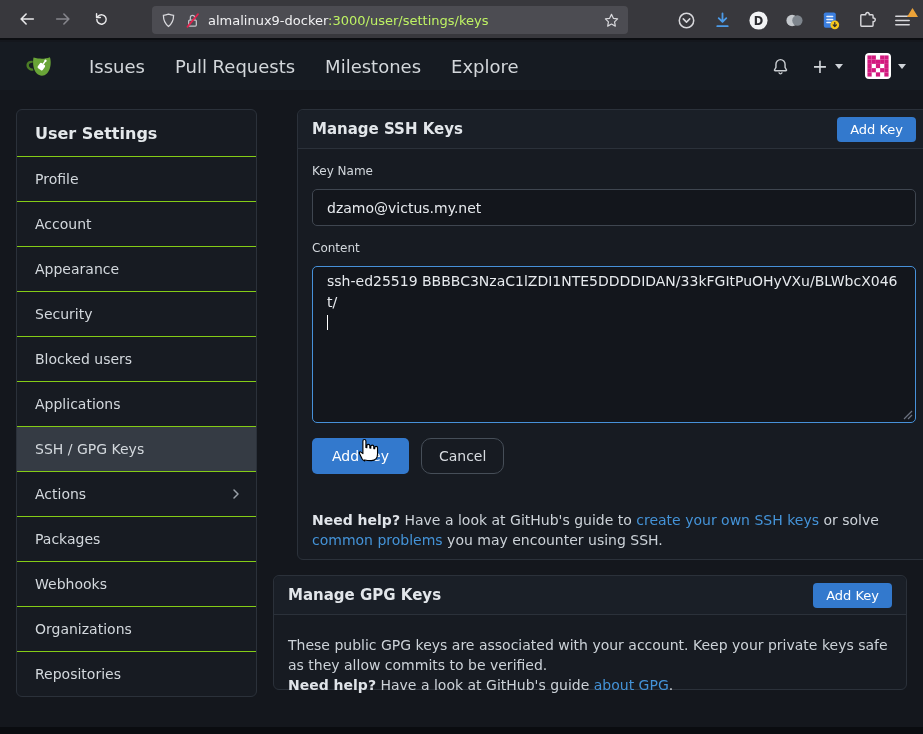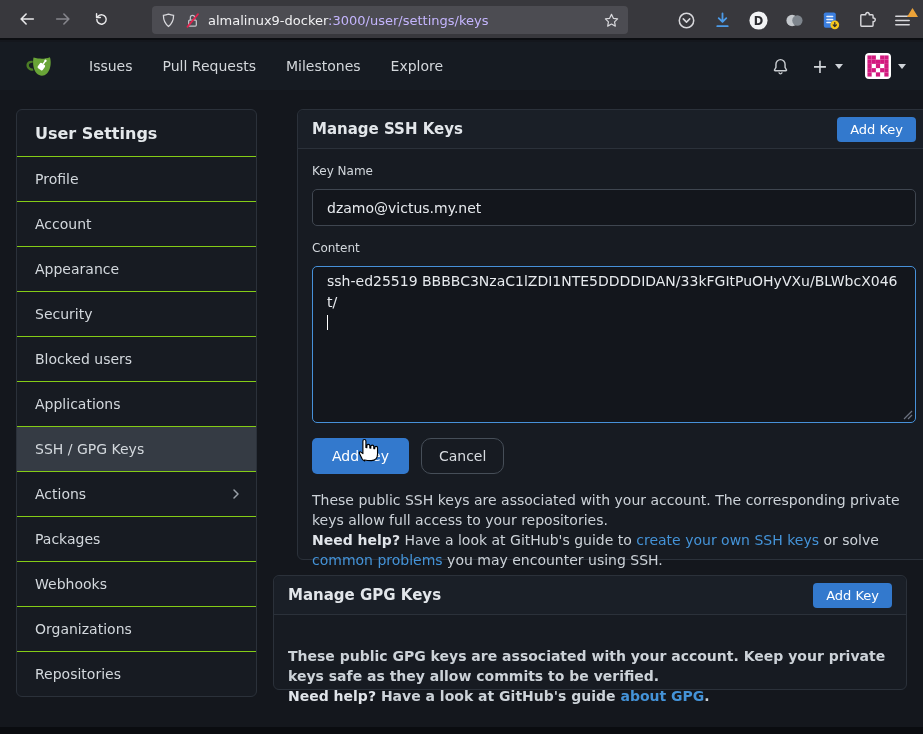--- a/index.html
+++ b/index.html
@@ -24,35 +24,35 @@
   }
   .nav-btn.first { margin-left:12px; }
   .nav-btn.dim { color:#85858c; }
   .urlbar {
     position:absolute; left:152px; top:6px; width:476px; height:28px;
     background:#4c4c52; border-radius:4px;
     display:flex; align-items:center; padding:0 8px; gap:7px;
   }
   .url-text { font-size:13px; white-space:nowrap; overflow:hidden; flex:1; }
   .url-host { color:#f1f1f3; }
-  .url-path { color:#c4b5fd; }
+  .url-path { color:#bef264; }
   .chrome-right {
     position:absolute; left:668px; top:0; height:40px;
     display:flex; align-items:center;
   }
   .chrome-right .ext { width:24px; height:24px; margin:0 6px; display:flex; align-items:center; justify-content:center; position:relative; }
 
   
   .gnav {
     position:absolute; top:42px; left:0; width:923px; height:48px;
     background:#161b22; display:flex; align-items:center;
     padding:0 17px 0 25px;
   }
   .gnav .logo { margin-right:33px; }
-  .gnav .item { font-size:14px; color:#d3d7db; margin-right:30px; cursor:default; }
+  .gnav .item { font-size:18px; color:#d3d7db; margin-right:30px; cursor:default; }
   .gnav .right { margin-left:auto; display:flex; align-items:center; gap:22px; }
   .caret { width:0; height:0; border-left:4px solid transparent; border-right:4px solid transparent; border-top:5px solid #cfd3d8; display:inline-block; }
   .plus-group, .avatar-group { display:flex; align-items:center; gap:7px; }
   .plus-glyph { font-size:19px; color:#d3d7db; line-height:1; }
 
   
   .sidebar {
     position:absolute; left:16px; top:109px; width:241px;
     background:#171b22; border:1px solid #2b313a; border-radius:6px;
     overflow:hidden;
@@ -326,33 +326,33 @@
           <svg width="10" height="10" viewBox="0 0 10 10">
             <path d="M9 1 1 9M9 5 5 9" stroke="#6b7280" stroke-width="1.2"></path>
           </svg>
         </span>
     </div>
     <div class="buttons-row">
       <button class="btn-primary">Add Key</button>
       <button class="btn-cancel">Cancel</button>
     </div>
     <div class="help">
-      <span>These public SSH keys are associated with your account. The corresponding private keys allow full access to your repositories.</span><br>
+      <br>
       <b>Need help?</b><span> Have a look at GitHub's guide to </span><a>create your own SSH keys</a><span> or solve </span><a>common problems</a><span> you may encounter using SSH.</span>
     </div>
   </div>
 </div>
 
 <div class="panel gpg">
   <div class="panel-header">
     <span class="ptitle">Manage GPG Keys</span>
     <button class="btn-add-small">Add Key</button>
   </div>
   <div class="panel-body">
-    <div class="help" style="margin-top:19px;font-weight:bold;">
+    <div class="help" style="margin-top:8px;">
       <span>These public GPG keys are associated with your account. Keep your private keys safe as they allow commits to be verified.</span><br>
       <b>Need help?</b><span> Have a look at GitHub's guide </span><a>about GPG</a><span>.</span>
     </div>
   </div>
 </div>
 
 <div class="footer-strip"></div>
 
 <div class="mouse-cursor">
   <svg width="25" height="27" viewBox="0 0 24 26">

